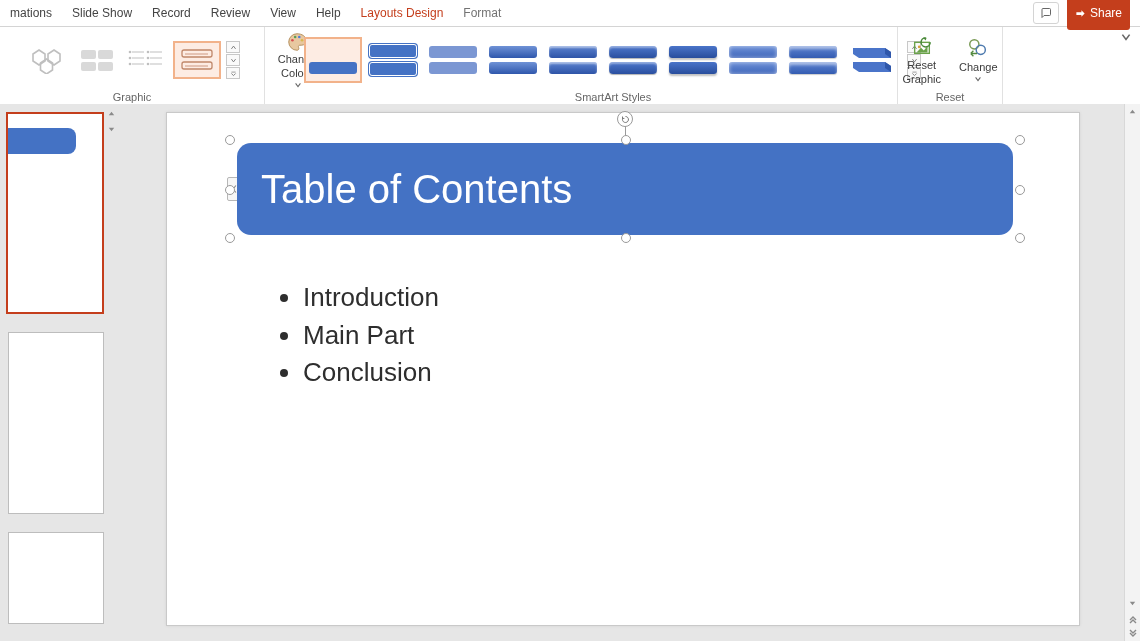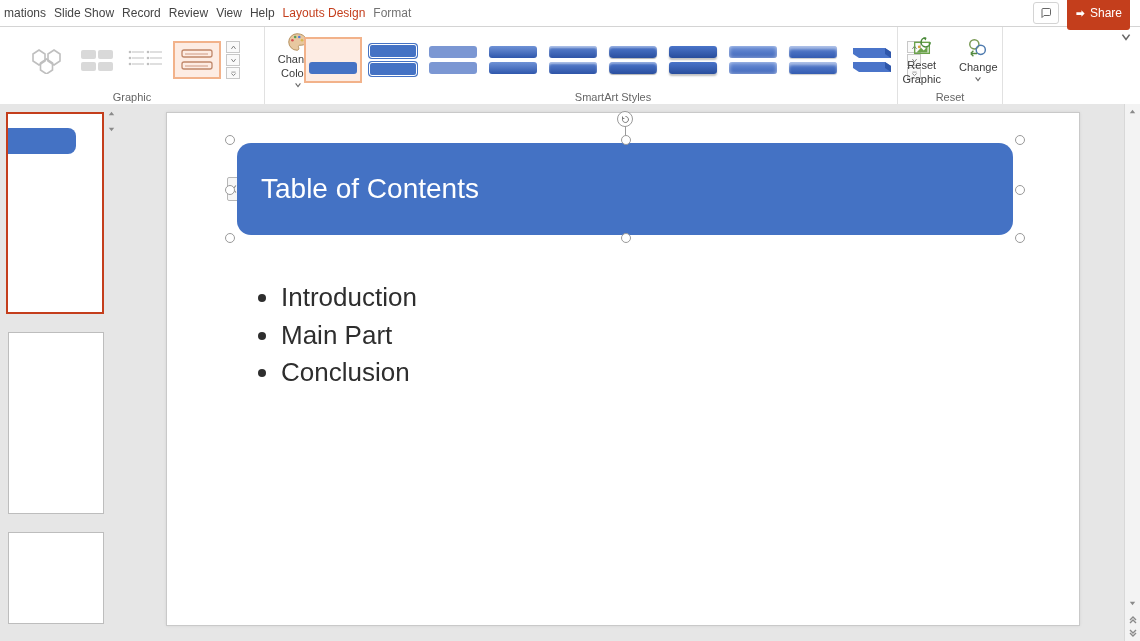--- a/index.html
+++ b/index.html
@@ -1,18 +1,18 @@
 <!DOCTYPE html>
 <html><head>
 <meta charset="utf-8">
 <style>
   html,body{margin:0;padding:0;width:1140px;height:641px;font-family:"Segoe UI",Arial,sans-serif;font-size:12px;color:#444;background:#fff;overflow:hidden}
   
   .tabbar{height:26px;background:#fff;border-bottom:1px solid #d4d4d4;display:flex;align-items:center;padding-left:0}
-  .tab{padding:0 4px;height:26px;display:flex;align-items:center;color:#444;cursor:default}
+  .tab{padding:0 10px;height:26px;display:flex;align-items:center;color:#444;cursor:default}
   .tab.active{color:#c43e1c}
   .share-area{margin-left:auto;display:flex;align-items:center;gap:8px;padding-right:10px}
   .comment-ico{width:24px;height:20px;border:1px solid #d4d4d4;border-radius:3px;display:flex;align-items:center;justify-content:center}
   .share-btn{background:#c43e1c;color:#fff;height:33px;border-radius:3px;padding:0 8px;display:flex;align-items:center;gap:4px;font-size:12px}
   
   .ribbon{height:78px;background:#fff;border-bottom:1px solid #d4d4d4;display:flex;align-items:stretch}
   .group{border-right:1px solid #e1e1e1;display:flex;flex-direction:column;align-items:center;justify-content:space-between;padding:4px 6px 0 6px}
   .group-body{flex:1;display:flex;align-items:center;gap:4px}
   .group-label{font-size:11px;color:#666;height:16px;display:flex;align-items:center}
   .gallery-spin{display:flex;flex-direction:column;justify-content:center;gap:1px;margin-left:2px}
@@ -33,24 +33,24 @@
   .mini{width:94px;height:72px;margin-right:0;position:relative}
   .mini-empty{width:94px;height:72px;background:#fff;border:1px solid #bdbdbd}
   .scrollbar-v{width:15px;background:#f3f3f3;display:flex;flex-direction:column;align-items:center;border-left:1px solid #d8d8d8}
   .sb-btn{width:15px;height:15px;display:flex;align-items:center;justify-content:center}
   .canvas-wrap{flex:1;position:relative;background:#e6e6e6;display:flex;align-items:flex-start;justify-content:center;padding:8px 0}
   .slide{width:912px;height:512px;background:#fff;border:1px solid #c9c9c9;box-shadow:0 0 3px rgba(0,0,0,.08);position:relative}
   .smart-sel{position:absolute;left:62px;top:26px;width:792px;height:100px}
   .handle{position:absolute;width:8px;height:8px;border:1px solid #9a9a9a;background:#fff;border-radius:50%}
   .rot{position:absolute;left:50%;top:-28px;transform:translateX(-50%);width:14px;height:14px;border:1px solid #9a9a9a;border-radius:50%;background:#fff;display:flex;align-items:center;justify-content:center}
   .rot::after{content:"";position:absolute;top:14px;width:0;height:13px;border-left:1px solid #9a9a9a}
-  .title-box{position:absolute;left:8px;top:4px;right:8px;bottom:4px;background:#4472c4;border-radius:14px;display:flex;align-items:center;padding-left:24px;color:#fff;font-size:28px;font-weight:400}
+  .title-box{position:absolute;left:8px;top:4px;right:8px;bottom:4px;background:#4472c4;border-radius:14px;display:flex;align-items:center;padding-left:24px;color:#fff;font-size:40px;font-weight:400}
   .left-tab{position:absolute;left:-2px;top:50%;transform:translateY(-50%);width:12px;height:22px;border:1px solid #b7b7b7;background:#f6f6f6;border-radius:2px;display:flex;align-items:center;justify-content:center}
   .bullets{position:absolute;left:74px;top:140px;font-size:26px;color:#2e2e2e;line-height:1.45}
-  .bullets li{list-style:disc;}
+  .bullets li{list-style:disc;margin-left:22px}
   
   .mini-sel{border:2px solid #c43e1c;background:#fff;position:relative}
   .mini-sel .mini-bar{position:absolute;left:0;top:14px;width:68px;height:26px;background:#4472c4;border-radius:0 8px 8px 0}
 </style>
 </head>
 <body>
 
 <div class="tabbar">
   <div class="tab">mations</div>
   <div class="tab">Slide Show</div>

